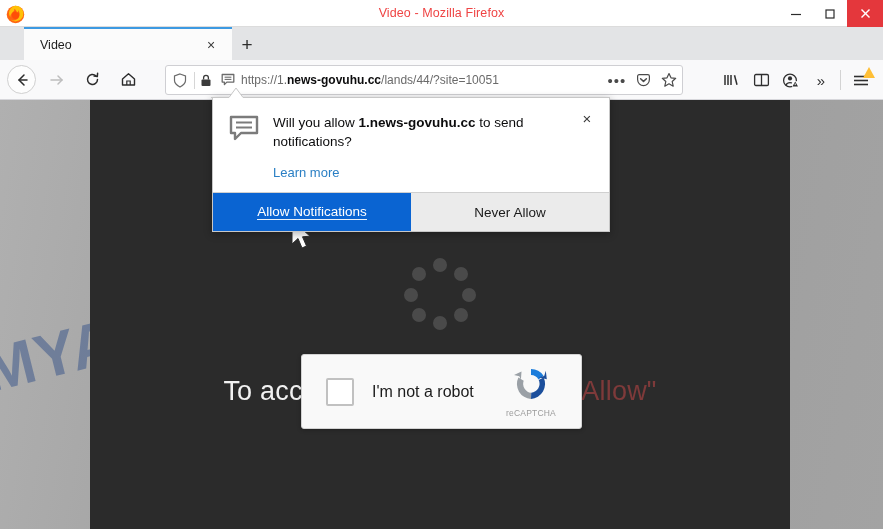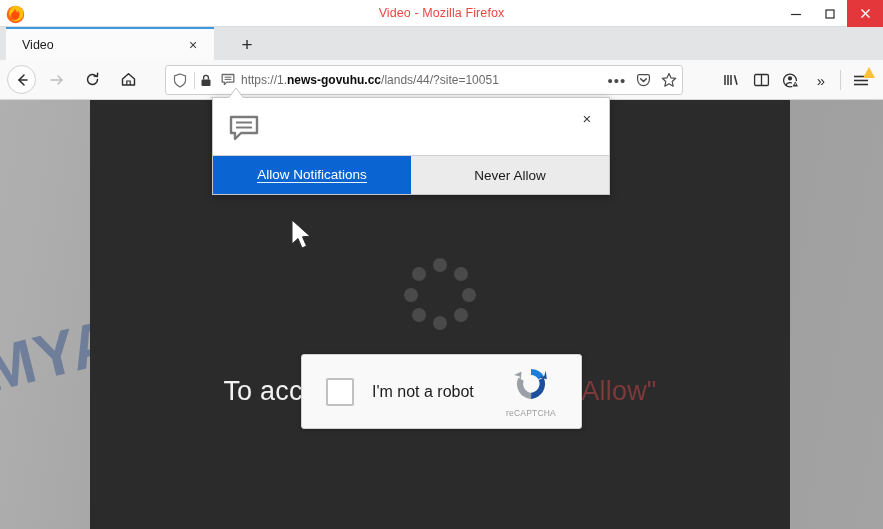--- a/index.html
+++ b/index.html
@@ -31,21 +31,21 @@
     font-size: 13px; color: #2b2b2b; background: transparent;
   }
   .win-btn.close { background: #e4373c; color: #fff; width: 36px; font-size: 15px; }
 
   
   .tabstrip {
     position: absolute; top: 27px; left: 0; width: 883px; height: 33px;
     background: #e3e4e6;
   }
   .tab {
-    position: absolute; left: 6px; top: 0; width: 208px; height: 33px;
+    position: absolute; left: 24px; top: 0; width: 208px; height: 33px;
     background: #fbfbfb; border-top: 2px solid #3d9ae2;
     display: flex; align-items: center;
   }
   .tab-label { margin-left: 16px; font-size: 12.5px; color: #1d1d1d; }
   .tab-close {
     position: absolute; right: 12px; top: 7px; width: 18px; height: 18px;
     font-size: 14px; color: #3b3b3b; display: flex; align-items: center; justify-content: center;
   }
   .newtab {
     position: absolute; left: 230px; top: 2px; width: 34px; height: 31px;
@@ -332,20 +332,26 @@
     <svg style="position:absolute;left:-1px;top:-10px;width:398px;height:11px;" viewBox="0 0 398 11">
       <path d="M0 10.5 H18 L25 1 L32 10.5 H398" fill="#ffffff" stroke="#c7c7c7" stroke-width="1"></path>
     </svg>
     <div style="background:#fff;border:1px solid #c7c7c7;border-top:none;box-shadow:0 2px 8px rgba(0,0,0,.3);">
       <div style="display:flex;padding:16px 14px 12px 16px;position:relative;">
         <svg width="30" height="28" viewBox="0 0 30 28" style="flex:0 0 30px;margin-top:2px;">
           <path d="M2 2 h26 v16 h-16 l-6 6 v-6 h-4 z" fill="none" stroke="#7b7b7b" stroke-width="2.4" stroke-linejoin="round"></path>
           <line x1="7" y1="7.5" x2="23" y2="7.5" stroke="#7b7b7b" stroke-width="2"></line>
           <line x1="7" y1="12.5" x2="23" y2="12.5" stroke="#7b7b7b" stroke-width="2"></line>
         </svg>
+        <div style="margin-left:14px;width:280px;">
+          <div style="font-size:13.5px;color:#0c0c0d;line-height:1.42;">
+            <span>Will you allow </span><b>1.news-govuhu.cc</b><span> to send notifications?</span>
+          </div>
+          <div style="margin-top:14px;font-size:13px;color:#2a7fc4;">Learn more</div>
+        </div>
         <div style="position:absolute;right:12px;top:11px;width:20px;height:20px;display:flex;align-items:center;justify-content:center;font-size:15px;color:#3b3b3b;">×</div>
       </div>
       <div style="display:flex;border-top:1px solid #d0d0d0;">
         <div style="flex:1;height:38px;background:#0a64d2;display:flex;align-items:center;justify-content:center;font-size:13.5px;color:#ffffff;">
           <span style="border-bottom:1px solid rgba(255,255,255,.9);">Allow Notifications</span>
         </div>
         <div style="flex:1;height:38px;background:#ebebeb;display:flex;align-items:center;justify-content:center;font-size:13.5px;color:#1a1a1a;">
           <span>Never Allow</span>
         </div>
       </div>

